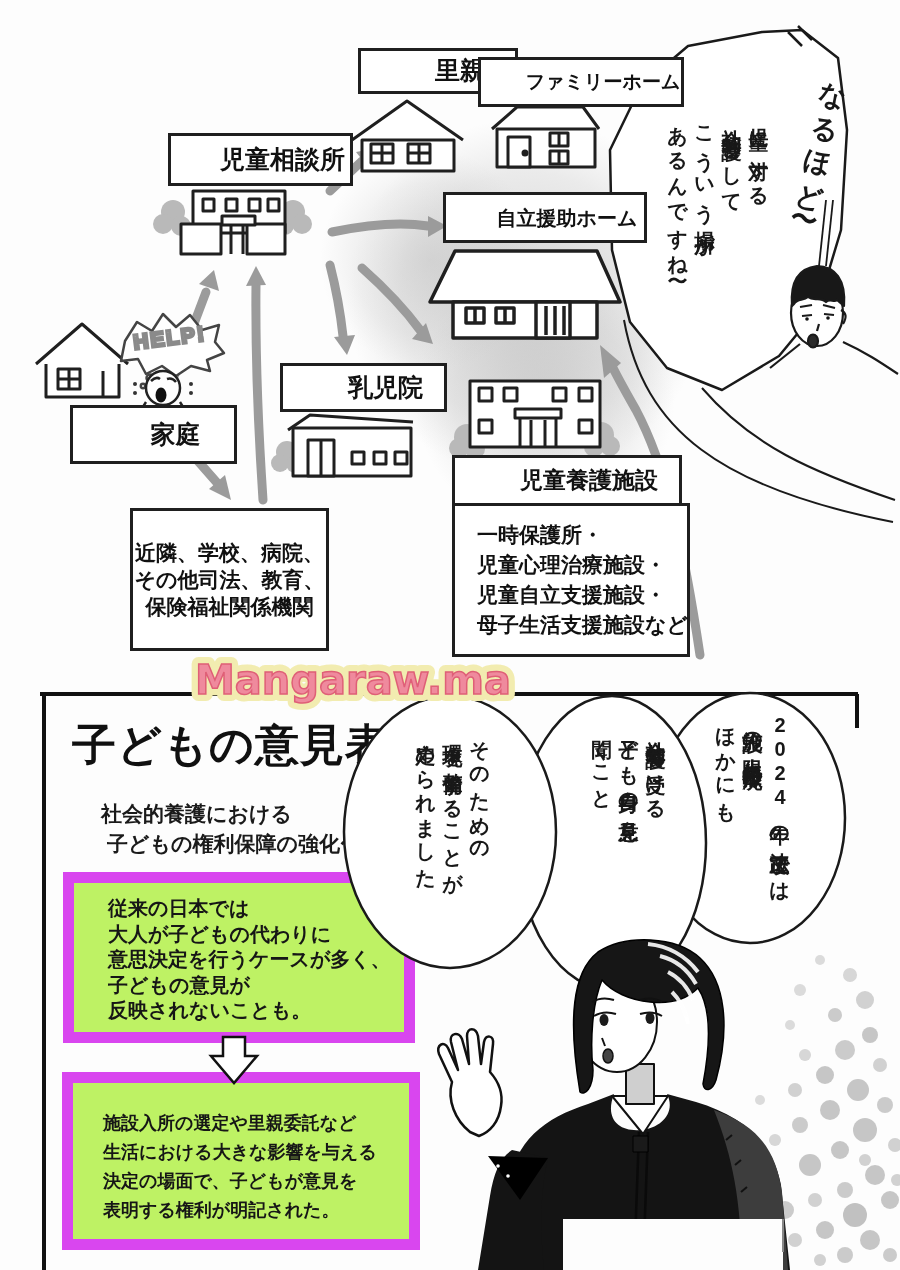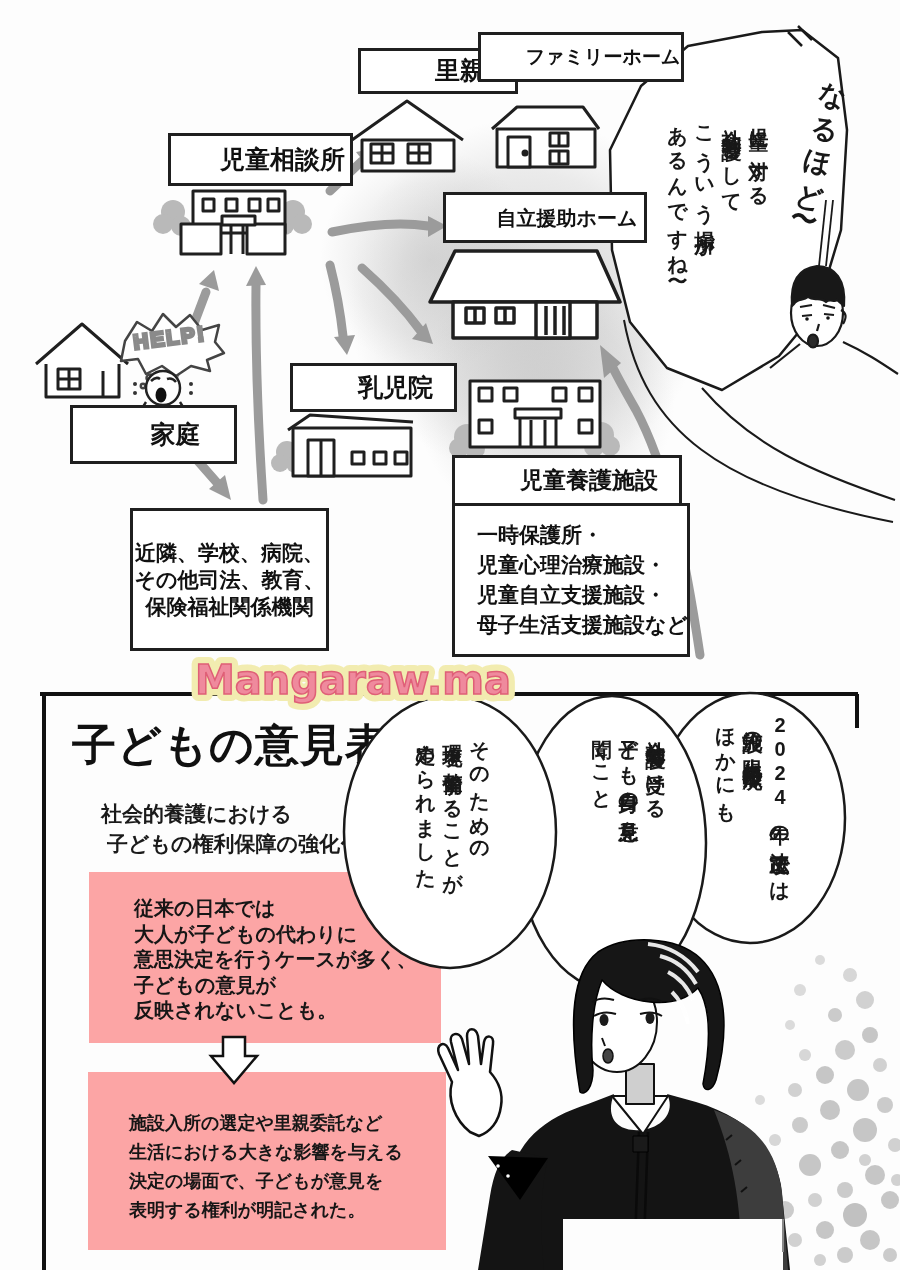--- a/index.html
+++ b/index.html
@@ -8,21 +8,21 @@
   svg{position:absolute;left:0;top:0;pointer-events:none;}
   .box-label{position:absolute;background:#fff;border:3px solid #1f1f1f;display:flex;
              align-items:center;justify-content:center;font-weight:bold;color:#111;
              text-align:center;z-index:4;line-height:1.1;padding-left:44px;}
   .list-box{position:absolute;background:#fff;border:3px solid #1f1f1f;font-weight:bold;
             color:#111;z-index:4;}
   .list-box .ln{white-space:nowrap;}
   .vtext{writing-mode:vertical-rl;text-orientation:upright;font-weight:bold;color:#181818;
          position:absolute;z-index:6;white-space:nowrap;}
   .vtext div{white-space:nowrap;}
-  .gray-frame{position:absolute;border:11px solid #fca5a5;background:#fca5a5;z-index:3;margin-left:26px;}
+  .gray-frame{position:absolute;border:11px solid #d946ef;background:#bef264;z-index:3;}
   .gray-frame .inner{font-weight:bold;color:#161616;}
   #panel-title{position:absolute;font-weight:bold;color:#101010;z-index:4;letter-spacing:1px;}
   .sub-line{position:absolute;font-weight:bold;color:#1a1a1a;z-index:4;white-space:nowrap;}
   #watermark-svg{z-index:9;}
   #top-art{z-index:1;}
   #bottom-art{z-index:5;}
   #help-text{position:absolute;z-index:4;font-weight:bold;color:#fff;
              -webkit-text-stroke:3px #8a8a8a;letter-spacing:2px;transform:rotate(-7deg);}
 </style>
 </head>
@@ -210,27 +210,27 @@
       <path d="M843,342 C865,352 880,362 898,374" fill="none"></path>
     </g>
   </svg>
 
   <div class="box-label" style="left:168px;top:133px;width:135px;height:47px;font-size:25px;">
     <span>児童相談所</span>
   </div>
   <div class="box-label" style="left:358px;top:48px;width:110px;height:40px;font-size:25px;">
     <span>里親</span>
   </div>
-  <div class="box-label" style="left:478px;top:32px;width:156px;height:44px;font-size:19px;">
+  <div class="box-label" style="left:478px;top:57px;width:156px;height:44px;font-size:19px;">
     <span>ファミリーホーム</span>
   </div>
   <div class="box-label" style="left:443px;top:192px;width:154px;height:45px;font-size:20px;">
     <span>自立援助ホーム</span>
   </div>
-  <div class="box-label" style="left:290px;top:363px;width:117px;height:43px;font-size:25px;">
+  <div class="box-label" style="left:280px;top:363px;width:117px;height:43px;font-size:25px;">
     <span>乳児院</span>
   </div>
   <div class="box-label" style="left:70px;top:405px;width:117px;height:53px;font-size:25px;">
     <span>家庭</span>
   </div>
   <div class="box-label" style="left:452px;top:455px;width:180px;height:45px;font-size:23px;">
     <span>児童養護施設</span>
   </div>
 
   <div id="help-text" style="left:133px;top:326px;font-size:21px;">HELP!</div>

